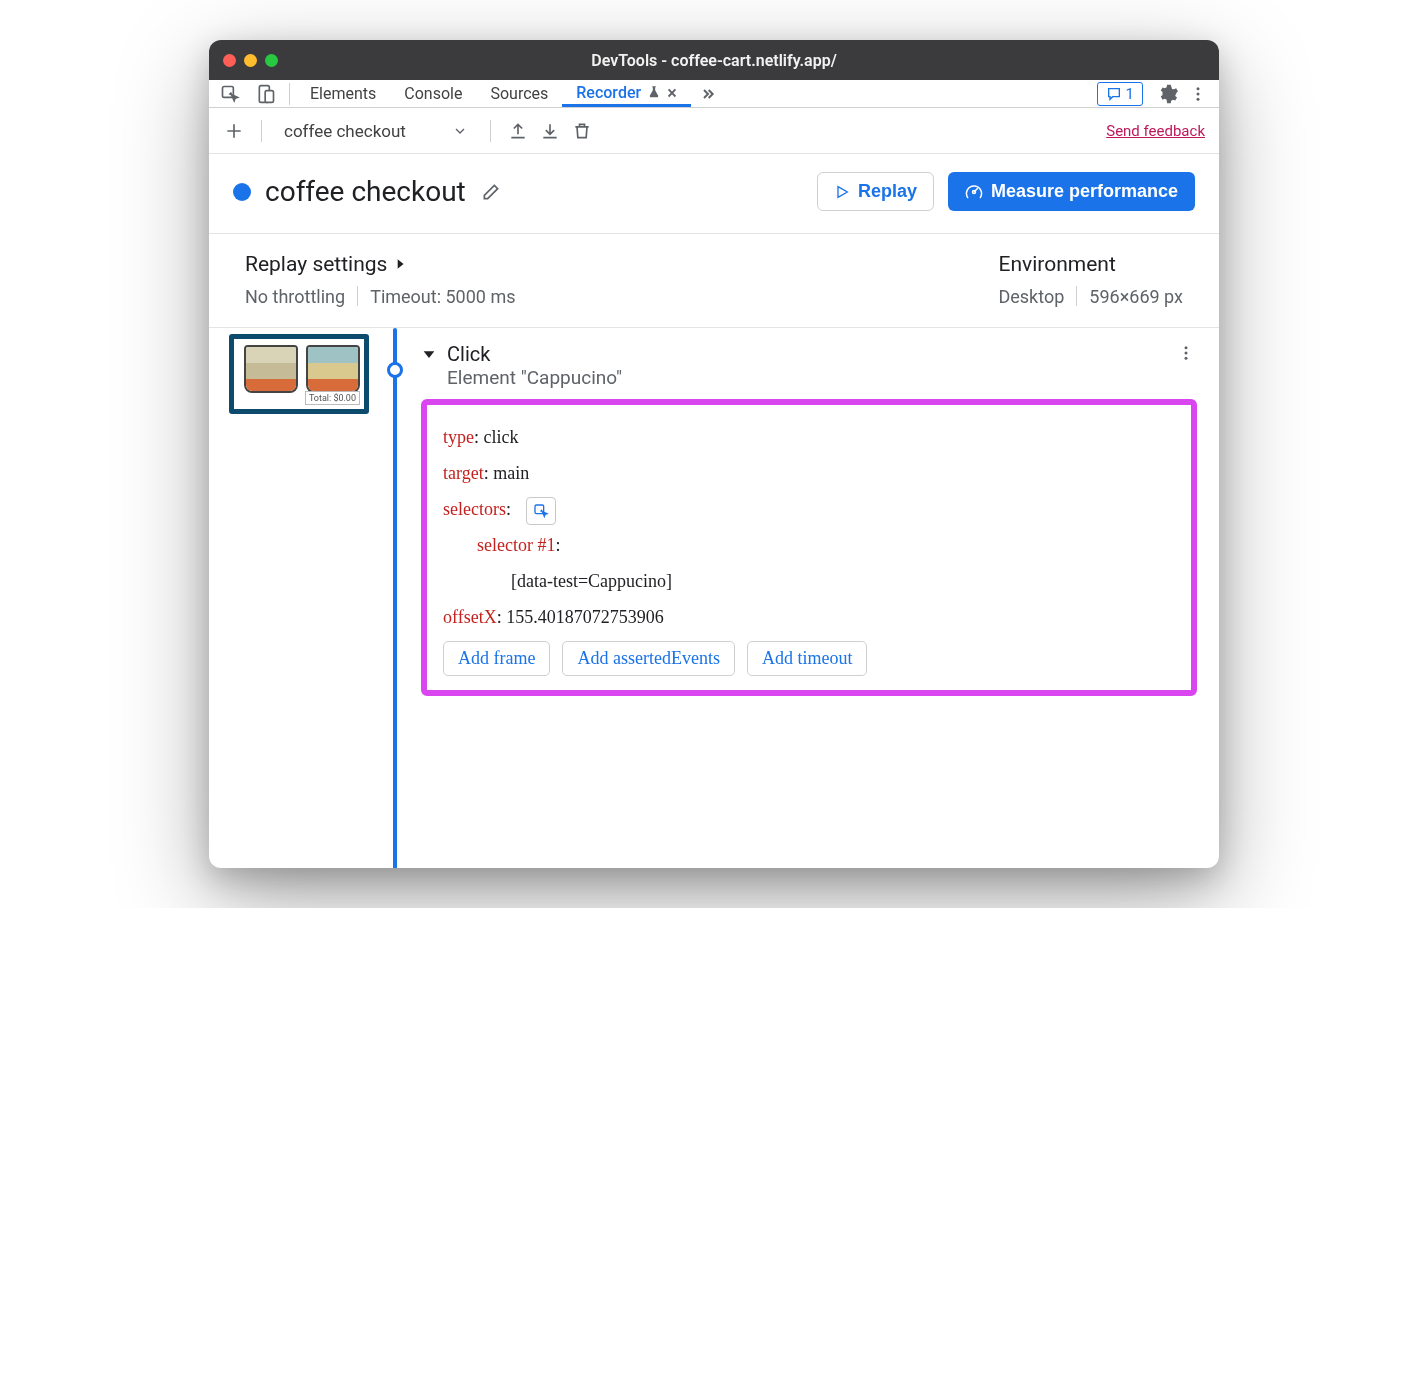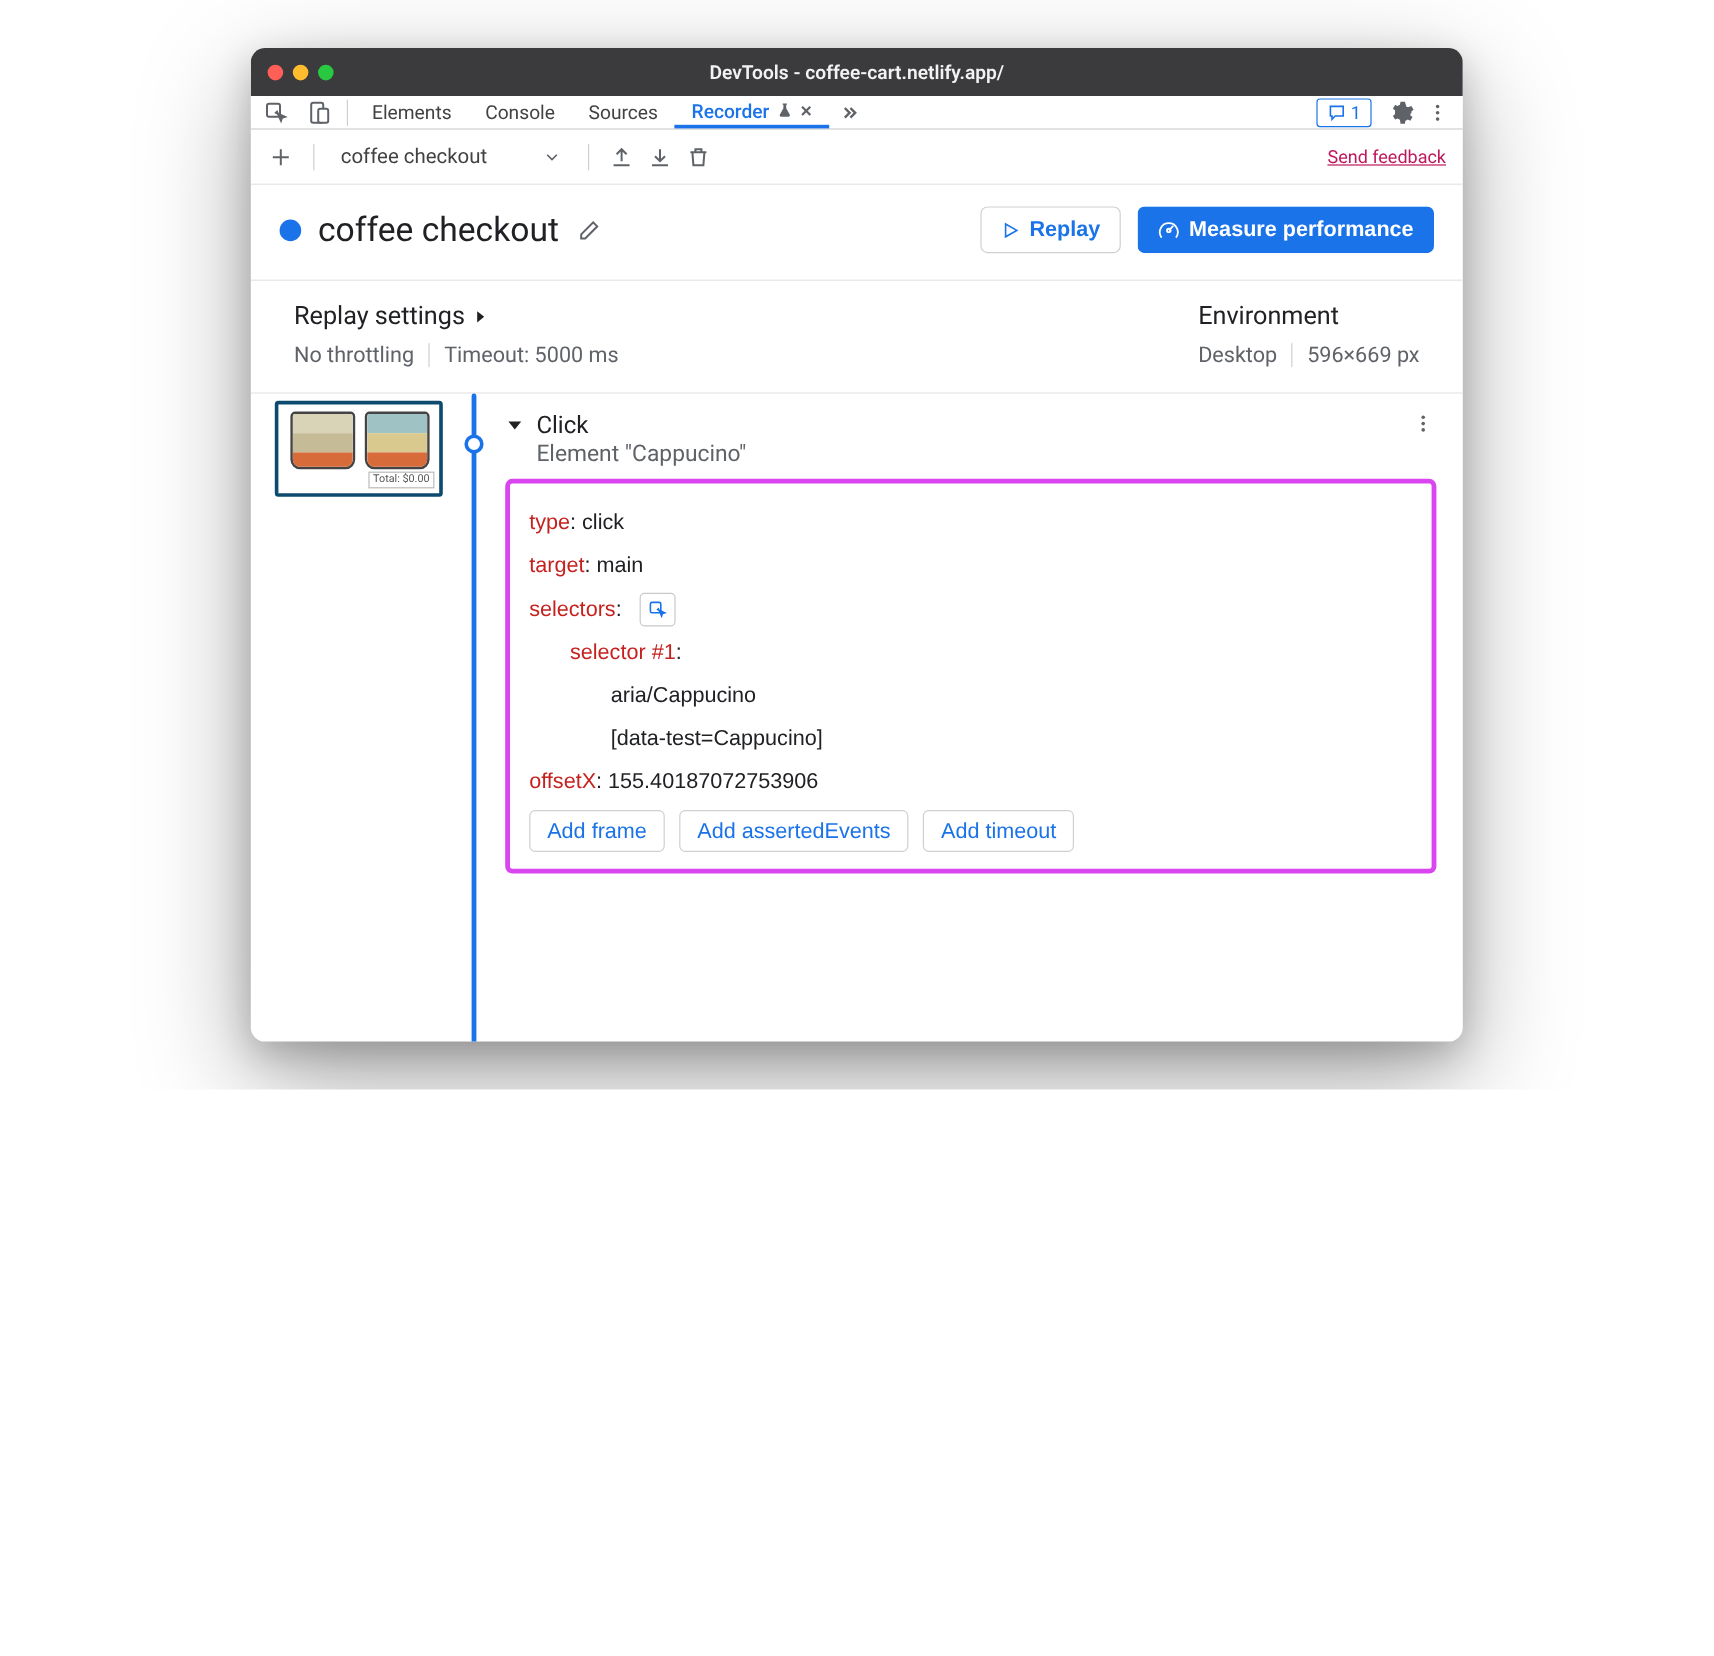--- a/index.html
+++ b/index.html
@@ -75,21 +75,21 @@
   .settings-row {
     display: flex; padding: 18px 36px 20px 36px; border-bottom: 1px solid #e4e4e4;
   }
   .settings-col { display: flex; flex-direction: column; gap: 10px; }
   .settings-col.right { margin-left: auto; }
   .settings-title { font-size: 21px; color: #202124; display: flex; align-items: center; gap: 6px; }
   .settings-sub { font-size: 18px; color: #5f6368; display: flex; align-items: flex-start; gap: 12px; }
   .settings-sub .sep { width: 1px; height: 20px; background: #d0d0d0; }
   .steps-area { display: flex; padding: 0 0 0 20px; position: relative; min-height: 540px; }
   .thumb {
-    width: 140px; height: 80px; border: 3px solid #0c4a6e; border-radius: 3px;
+    width: 140px; height: 80px; border: 5px solid #0c4a6e; border-radius: 3px;
     margin-top: 6px; background: #fff; position: relative; overflow: hidden;
   }
   .thumb .cup { position: absolute; width: 54px; height: 48px; border: 2px solid #444; border-radius: 4px 4px 8px 8px; overflow: hidden; }
   .thumb .cup1 { left: 10px; top: 6px; }
   .thumb .cup2 { left: 72px; top: 6px; }
   .layer { height: 16px; }
   .l1 { background: #d9d4b8; } .l2 { background: #c5bb96; } .l3 { background: #d86b3a; }
   .cup2 .l1 { background: #9fc3c5; } .cup2 .l2 { background: #d9c98e; } .cup2 .l3 { background: #d86b3a; }
   .thumb .tag { position: absolute; right: 4px; bottom: 4px; font-size: 9px; border: 1px solid #bbb; padding: 1px 3px; background: #fff; color: #555; }
   .timeline { position: relative; width: 40px; margin-left: 6px; }
@@ -98,22 +98,22 @@
     position: absolute; left: 12px; top: 34px; width: 16px; height: 16px;
     background: #fff; border: 3px solid #1a73e8; border-radius: 50%;
   }
   .step-content { flex: 1; padding: 8px 22px 0 6px; }
   .step-header { display: flex; align-items: flex-start; gap: 10px; padding: 6px 0 10px 0; }
   .step-header .titles { display: flex; flex-direction: column; }
   .step-title { font-size: 20px; color: #202124; }
   .step-sub { font-size: 19px; color: #5f6368; }
   .step-header .spacer { flex: 1; }
   .details {
-    border: 4px solid #d946ef; border-radius: 6px; padding: 14px 16px 14px 16px;
-    font-family: Liberation Sans, sans-serif; font-size: 18px;
+    border: 6px solid #d946ef; border-radius: 6px; padding: 14px 16px 14px 16px;
+    font-family: Liberation Serif, serif; font-size: 18px;
     line-height: 2.0; color: #202124;
   }
   .details .key { color: #c5221f; }
   .details .indent1 { padding-left: 34px; }
   .details .indent2 { padding-left: 68px; }
   .pick-btn {
     display: inline-flex; align-items: center; justify-content: center;
     width: 30px; height: 28px; border: 1px solid #c9c9c9; border-radius: 4px;
     vertical-align: middle; margin-left: 10px; color: #1a73e8;
   }
@@ -328,21 +328,20 @@
         <div><span class="key">target</span>: <span>main</span></div>
         <div><span class="key">selectors</span>:
           <span class="pick-btn">
             <svg width="16" height="16" viewBox="0 0 24 24" fill="none" stroke="#1a73e8" stroke-width="2">
                 <rect x="3" y="3" width="13" height="13" rx="2"></rect>
                 <path d="M12 12 l9 4 -3 1 -1 3 -4 -9z" fill="#1a73e8"></path>
               </svg>
           </span>
         </div>
         <div class="indent1"><span class="key">selector #1</span>:</div>
-        <div class="indent2"><span>aria/Cappucino</span></div>
         <div class="indent2"><span>[data-test=Cappucino]</span></div>
         <div><span class="key">offsetX</span>: <span>155.40187072753906</span></div>
         <div class="add-row">
           <button class="add-btn">Add frame</button>
           <button class="add-btn">Add assertedEvents</button>
           <button class="add-btn">Add timeout</button>
         </div>
       </div>
     </div>
   </div>

